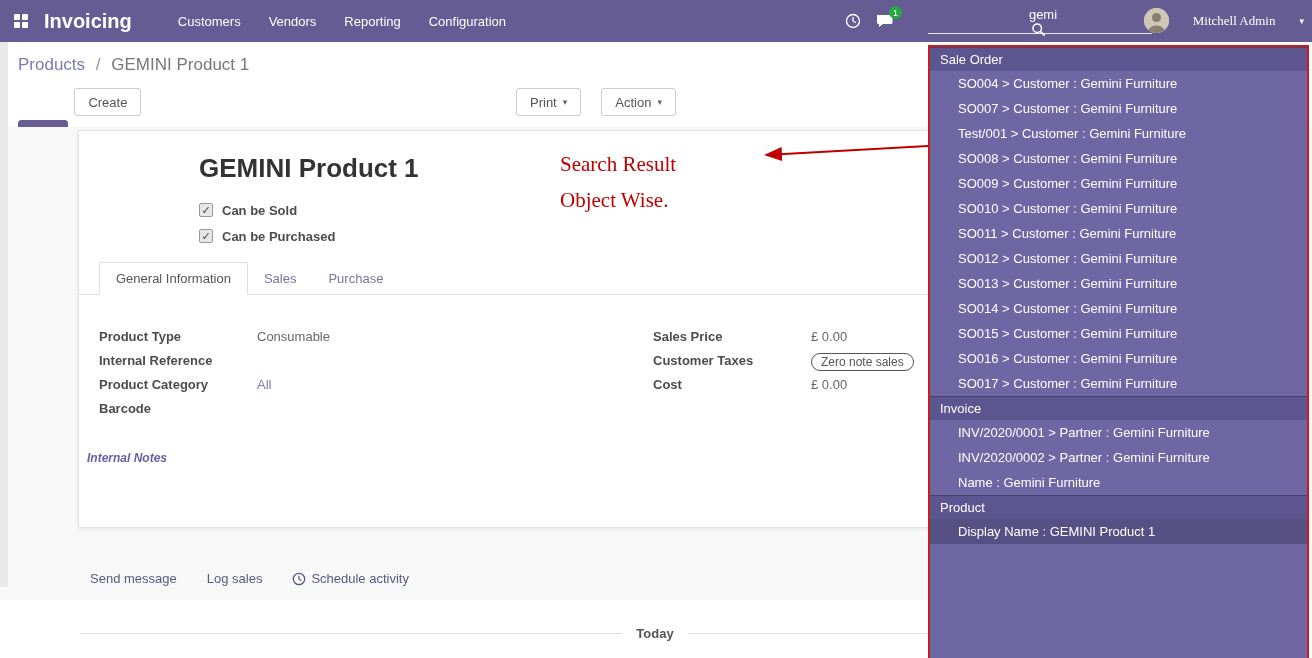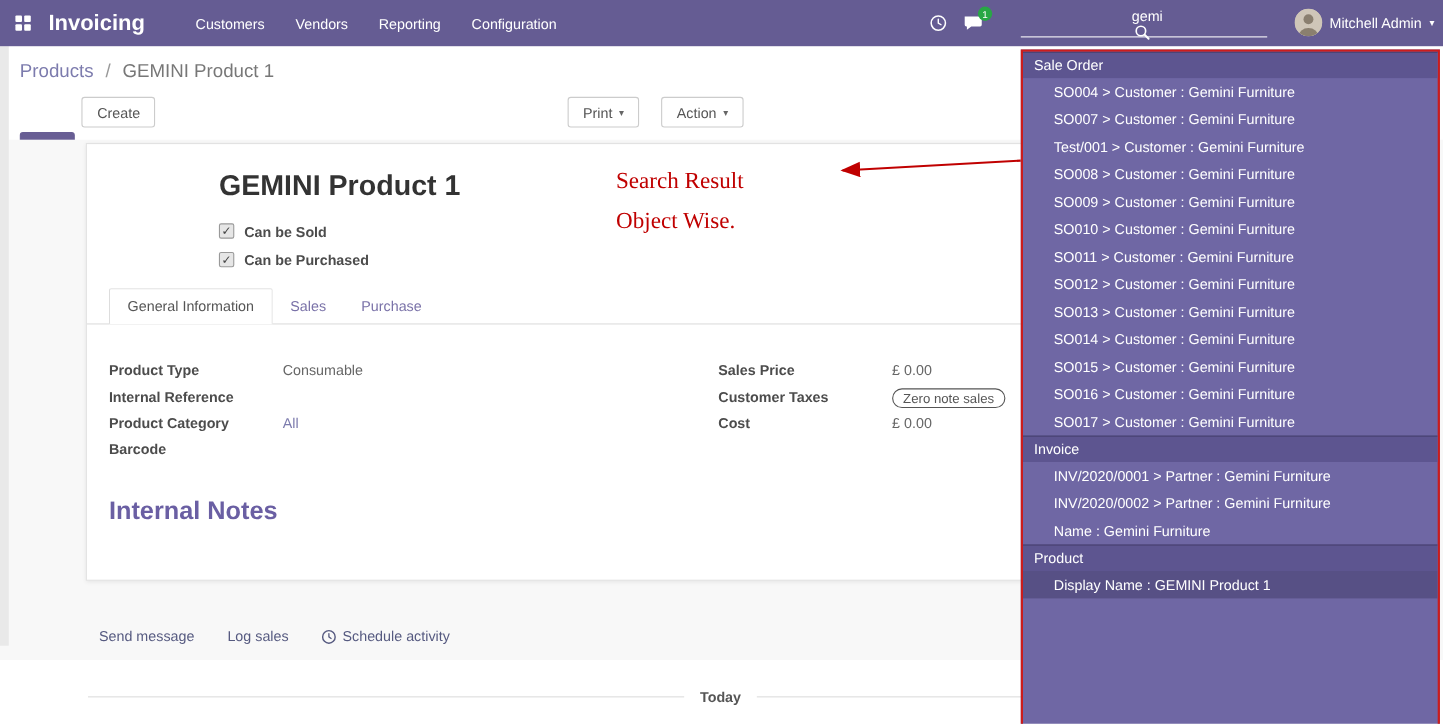--- a/index.html
+++ b/index.html
@@ -30,21 +30,21 @@
   .nav-item{font-size:13px;color:#fff;cursor:pointer;padding:4px 0;}
   .nav-clock{position:absolute;left:845px;top:13px;}
   .nav-chat{position:absolute;left:876px;top:13px;}
   .nav-badge{position:absolute;left:889px;top:6px;background:var(--badge-green);
     color:#fff;font-size:9px;min-width:13px;height:13px;border-radius:7px;
     display:flex;align-items:center;justify-content:center;padding:0 3px;}
   .search-box{position:absolute;left:928px;top:7px;width:224px;height:27px;
     border-bottom:1px solid rgba(255,255,255,.85);display:flex;align-items:center;flex-direction:column;}
   .search-text{flex:1;padding-left:6px;color:#fff;font-size:13px;}
   .search-icon{margin-right:4px;}
-  .user-menu{position:absolute;right:8px;top:8px;display:flex;align-items:center;gap:7px;cursor:pointer;}
+  .user-menu{position:absolute;right:8px;top:8px;display:flex;align-items:center;gap:24px;cursor:pointer;font-family:Liberation Serif, serif;}
   .avatar{width:25px;height:25px;border-radius:50%;overflow:hidden;background:#cfc6b8;}
   .user-name{font-size:13px;color:#fff;}
   .caret-light{font-size:9px;color:#fff;}
   
   .breadcrumb{position:absolute;left:18px;top:55px;font-size:17px;color:#888;}
   .bc-link{color:var(--link-purple);cursor:pointer;}
   .bc-sep{margin:0 6px;color:#999;}
   .bc-current{color:#777;}
   .action-row{position:absolute;left:18px;top:88px;display:flex;gap:6px;}
   .btn{height:28px;padding:0 13px;font-size:13px;border-radius:3px;border:1px solid #ccc;
@@ -71,22 +71,22 @@
   .tab.active{background:#fff;border:1px solid #ddd;border-bottom:1px solid #fff;
     border-radius:2px 2px 0 0;color:#555;margin-bottom:-1px;}
   .fields-left{position:absolute;left:20px;top:198px;width:540px;}
   .fields-right{position:absolute;left:574px;top:198px;width:275px;}
   .frow{display:flex;margin-bottom:5px;min-height:19px;align-items:flex-start;}
   .flabel{width:158px;font-weight:bold;color:#4c4c4c;font-size:13px;flex-shrink:0;}
   .fvalue{color:#666;font-size:13px;}
   .fvalue.link{color:var(--link-purple);cursor:pointer;}
   .tag{display:inline-block;border:1px solid #555;border-radius:10px;padding:1px 9px;
     font-size:12px;color:#555;background:#fff;}
-  .notes-heading{position:absolute;left:20px;top:320px;font-size:23px;font-weight:bold;
-    color:var(--heading-purple);}
+  .notes-heading{position:absolute;left:8px;top:320px;font-size:12px;font-weight:bold;
+    color:var(--heading-purple);font-style:italic;}
   
   .chatter-left{position:absolute;left:90px;top:571px;display:flex;gap:30px;align-items:center;z-index:1;}
   .chatter-btn{color:#565a80;font-size:13px;cursor:pointer;display:flex;align-items:center;gap:5px;}
   .chatter-right{position:absolute;left:948px;top:568px;display:flex;align-items:center;gap:14px;z-index:1;}
   .attach-count{color:#777;font-size:13px;}
   .following-group{display:flex;align-items:center;gap:5px;color:#565a80;font-weight:bold;cursor:pointer;}
   .follow-check{color:#e17a85;font-size:11px;}
   .follow-x{color:#d9534f;font-size:11px;}
   .follower-badge{color:#e17a85;font-size:11px;font-weight:bold;}
   .today-divider{position:absolute;left:80px;top:626px;width:1150px;display:flex;align-items:center;z-index:1;}

